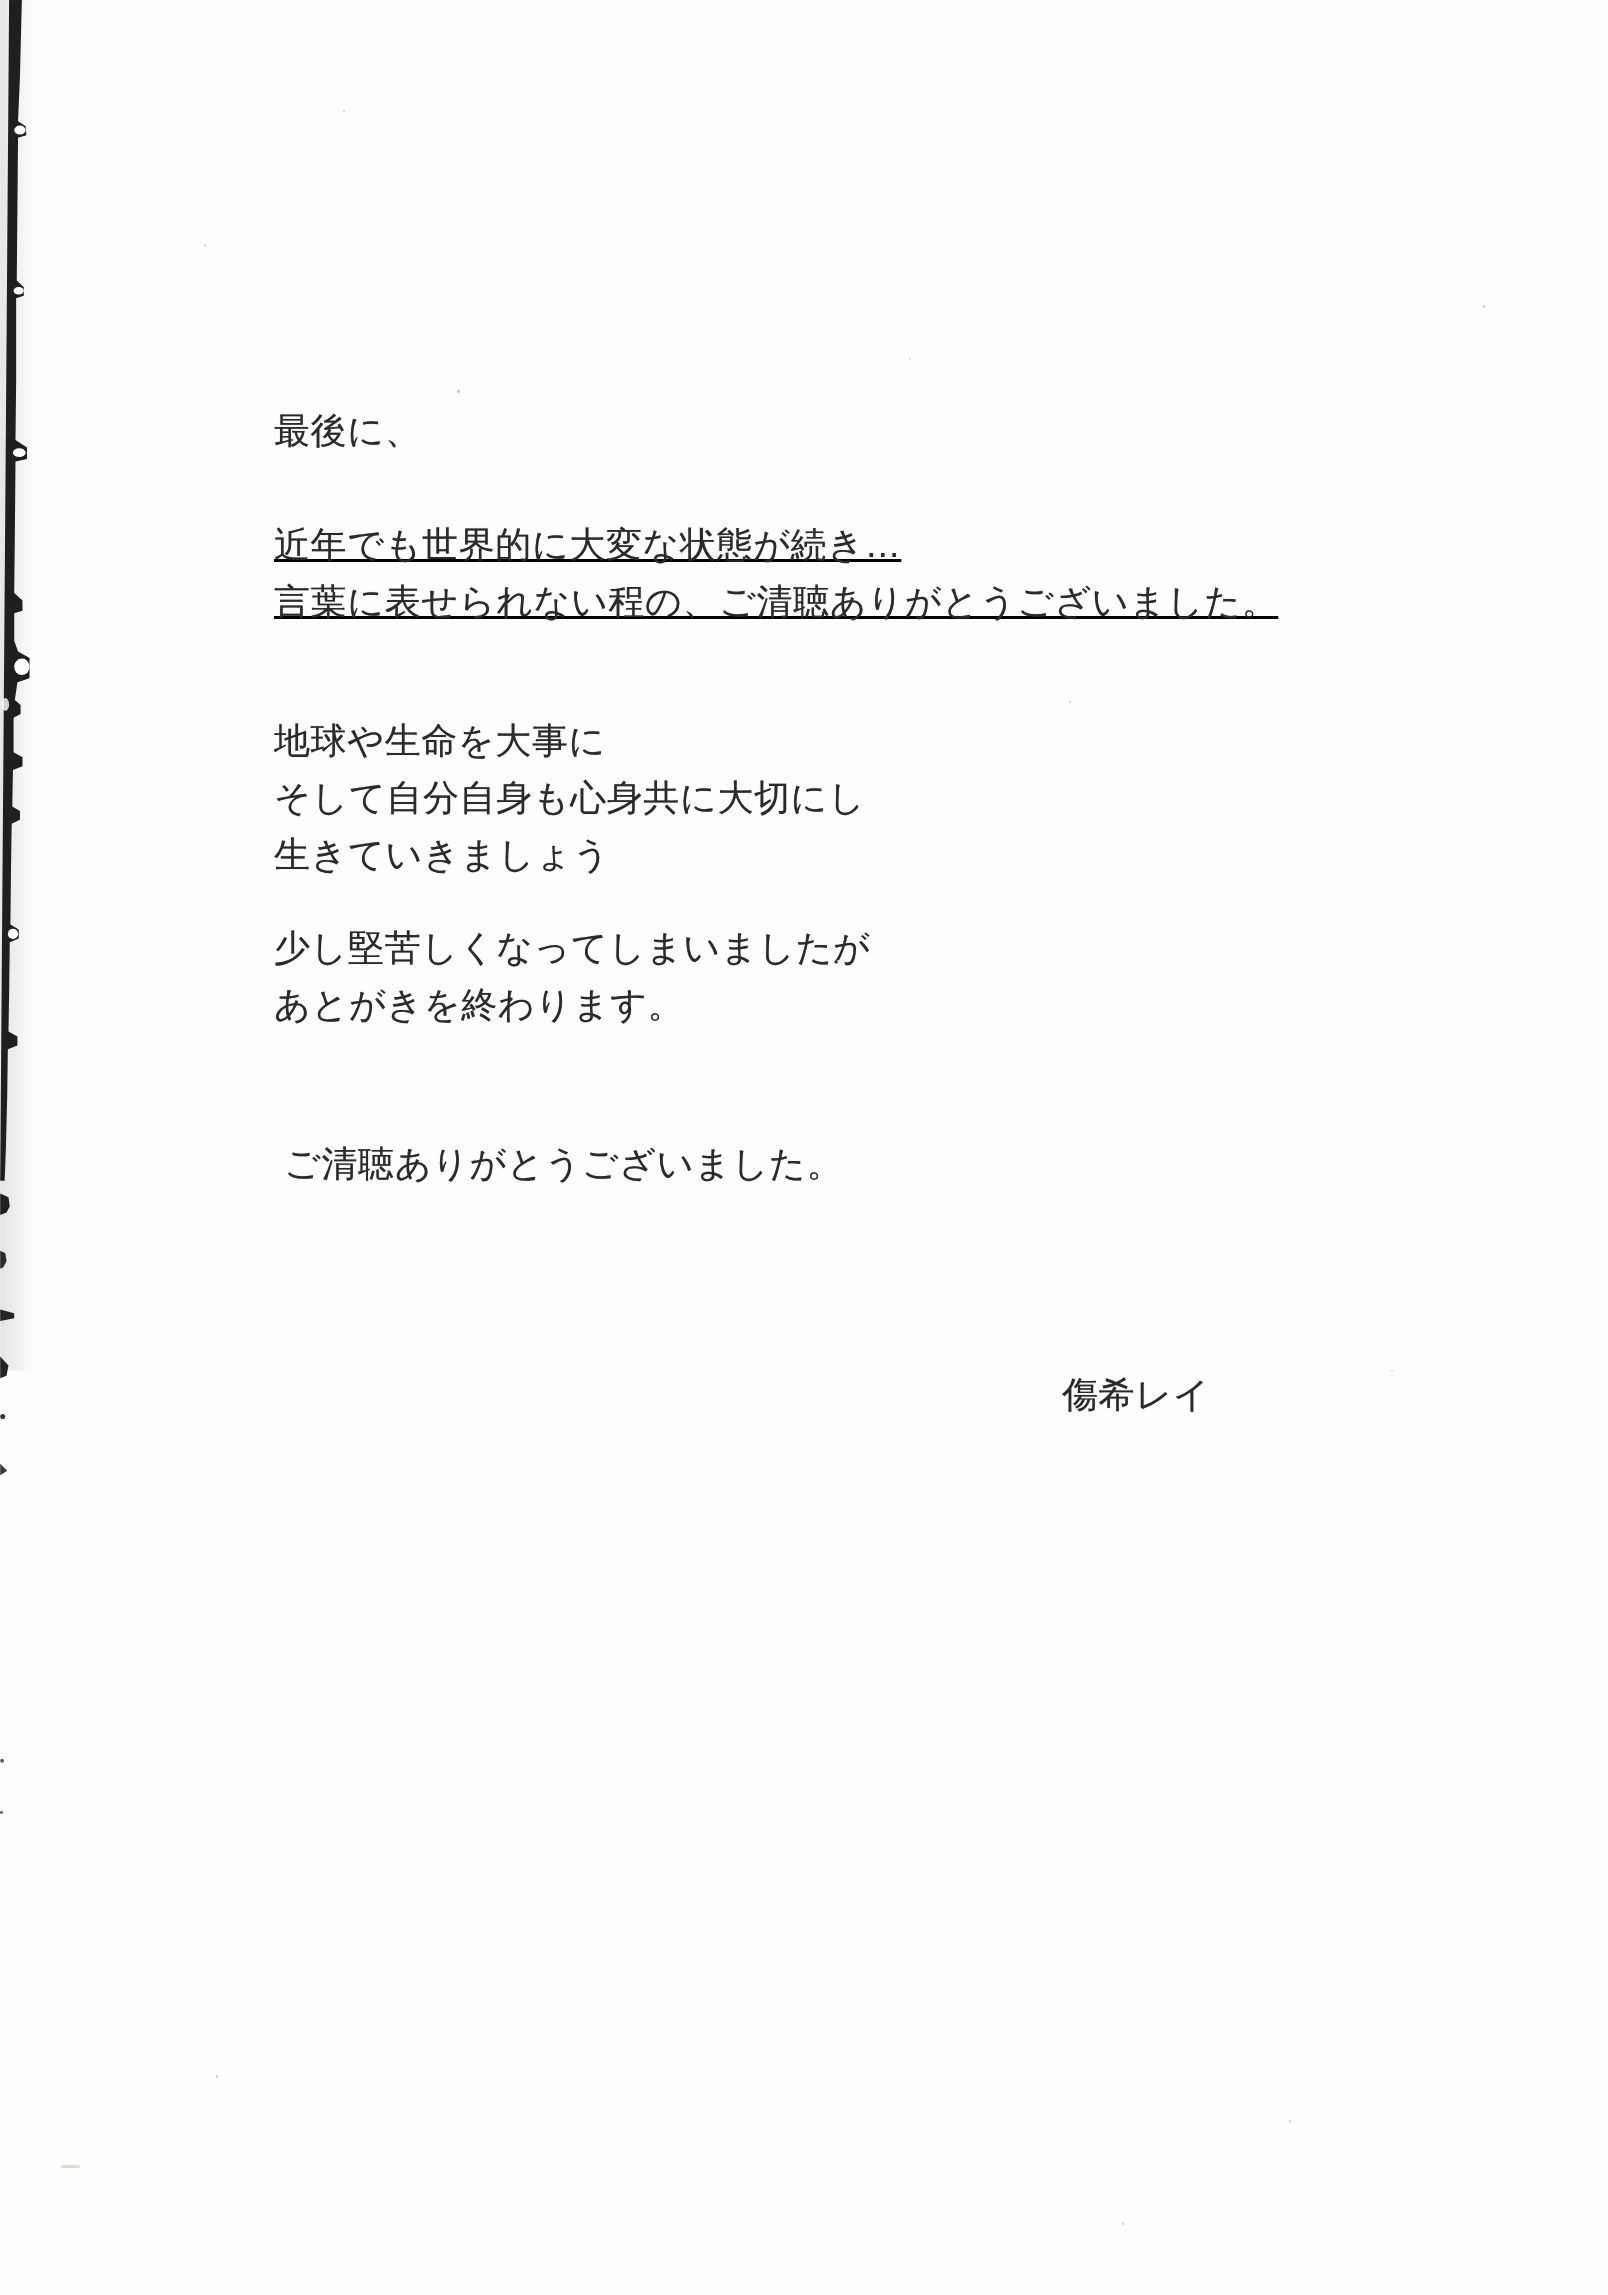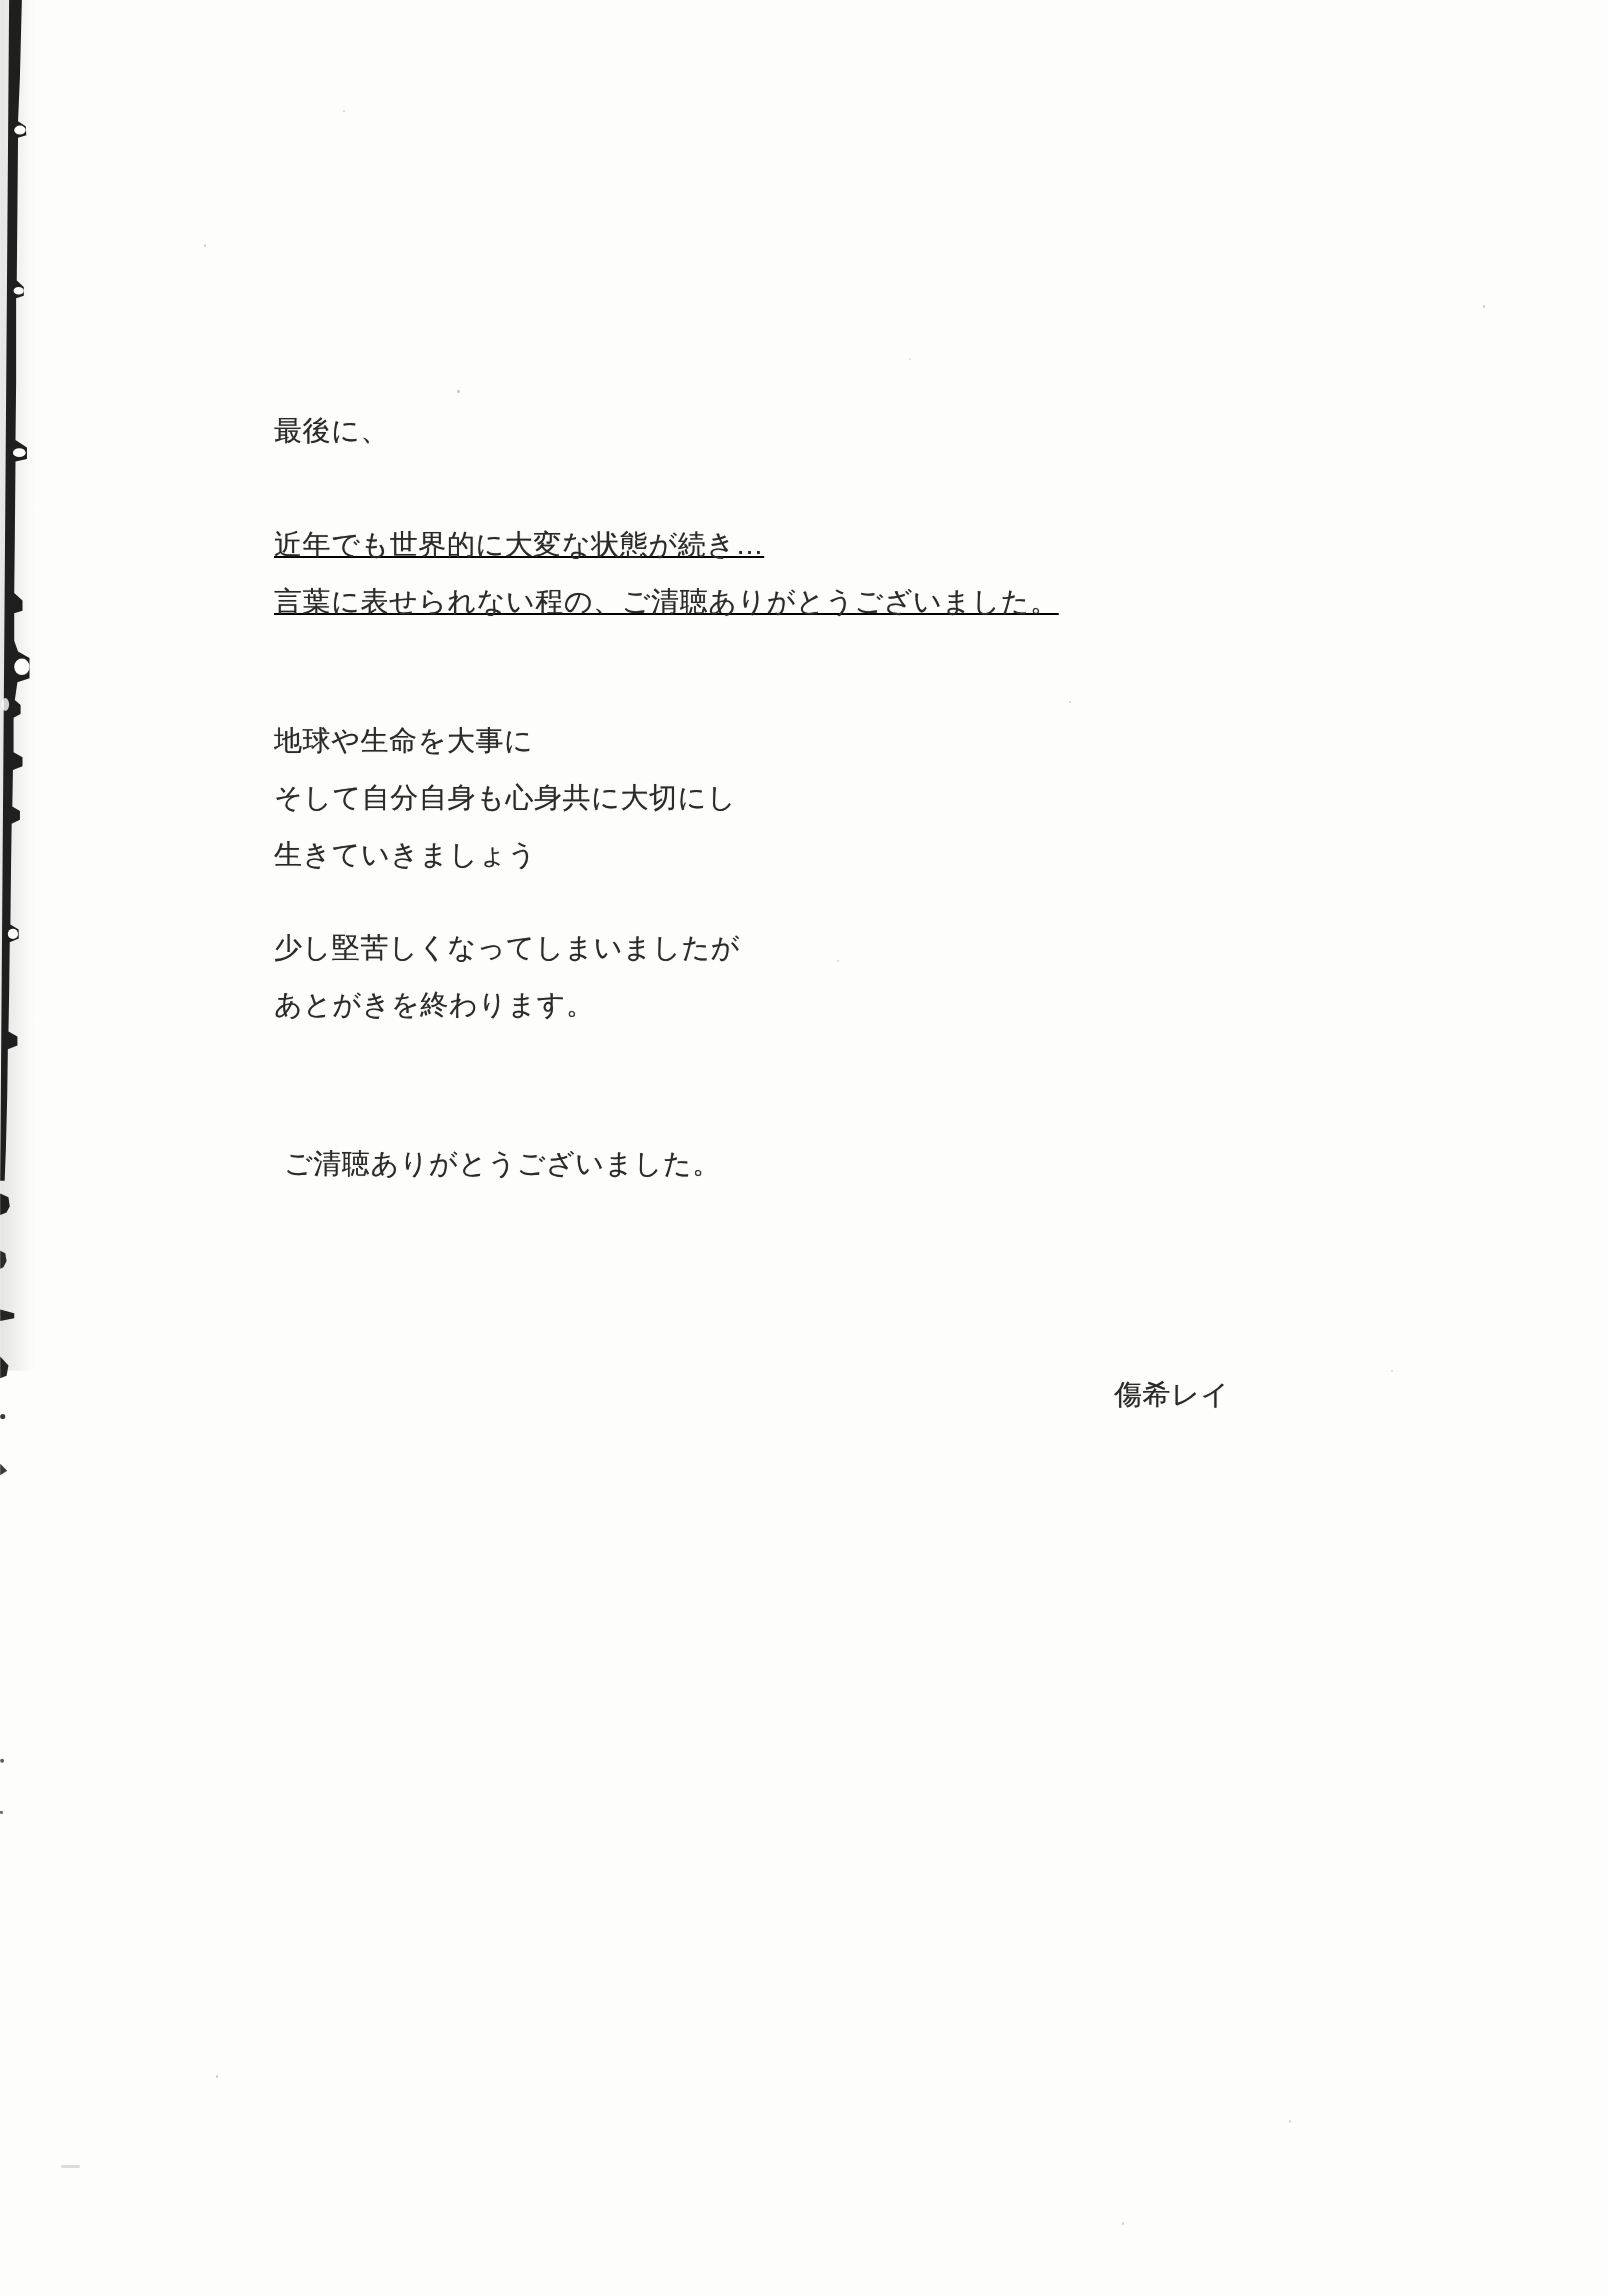--- a/index.html
+++ b/index.html
@@ -11,34 +11,34 @@
     height: 2295px;
     margin: 0 auto;
     background: #fdfdfc;
     overflow: hidden;
     font-family: "Liberation Sans", sans-serif;
   }
 
   
   .para { position: absolute; }
   .line {
-    font-size: 28px;
+    font-size: 36px;
     line-height: 57px;
     letter-spacing: 0.6px;
     color: #2a2a2a;
     white-space: pre;
     text-shadow: 0 0 0.8px rgba(35,35,35,0.55);
   }
 
   .para-1 { left: 274px; top: 402px;  }
   .para-2 { left: 274px; top: 516px; text-decoration: underline;  }
   .para-3 { left: 274px; top: 712px; }
   .para-4 { left: 274px; top: 919px; }
   .para-5 { left: 284px; top: 1135px; }
-  .signature { position: absolute; left: 1114px; top: 1366px; }
+  .signature { position: absolute; left: 1062px; top: 1366px; }
 
   
   .edge-svg { position: absolute; left: 0; top: 0; }
 
   
   .speck { position: absolute; border-radius: 50%; }
   .sp1  { left: 457px;  top: 390px;  width: 2.6px;  height: 2.6px; background: #c9c9c9; }
   .sp2  { left: 343px;  top: 110px;  width: 1.9px;  height: 1.9px; background: #d2d2d2; }
   .sp3  { left: 204px;  top: 244px;  width: 1.9px;  height: 2.6px; background: #cfcfcf; }
   .sp4  { left: 909px; top: 358px;  width: 1.9px;  height: 1.9px; background: #dadada; }

